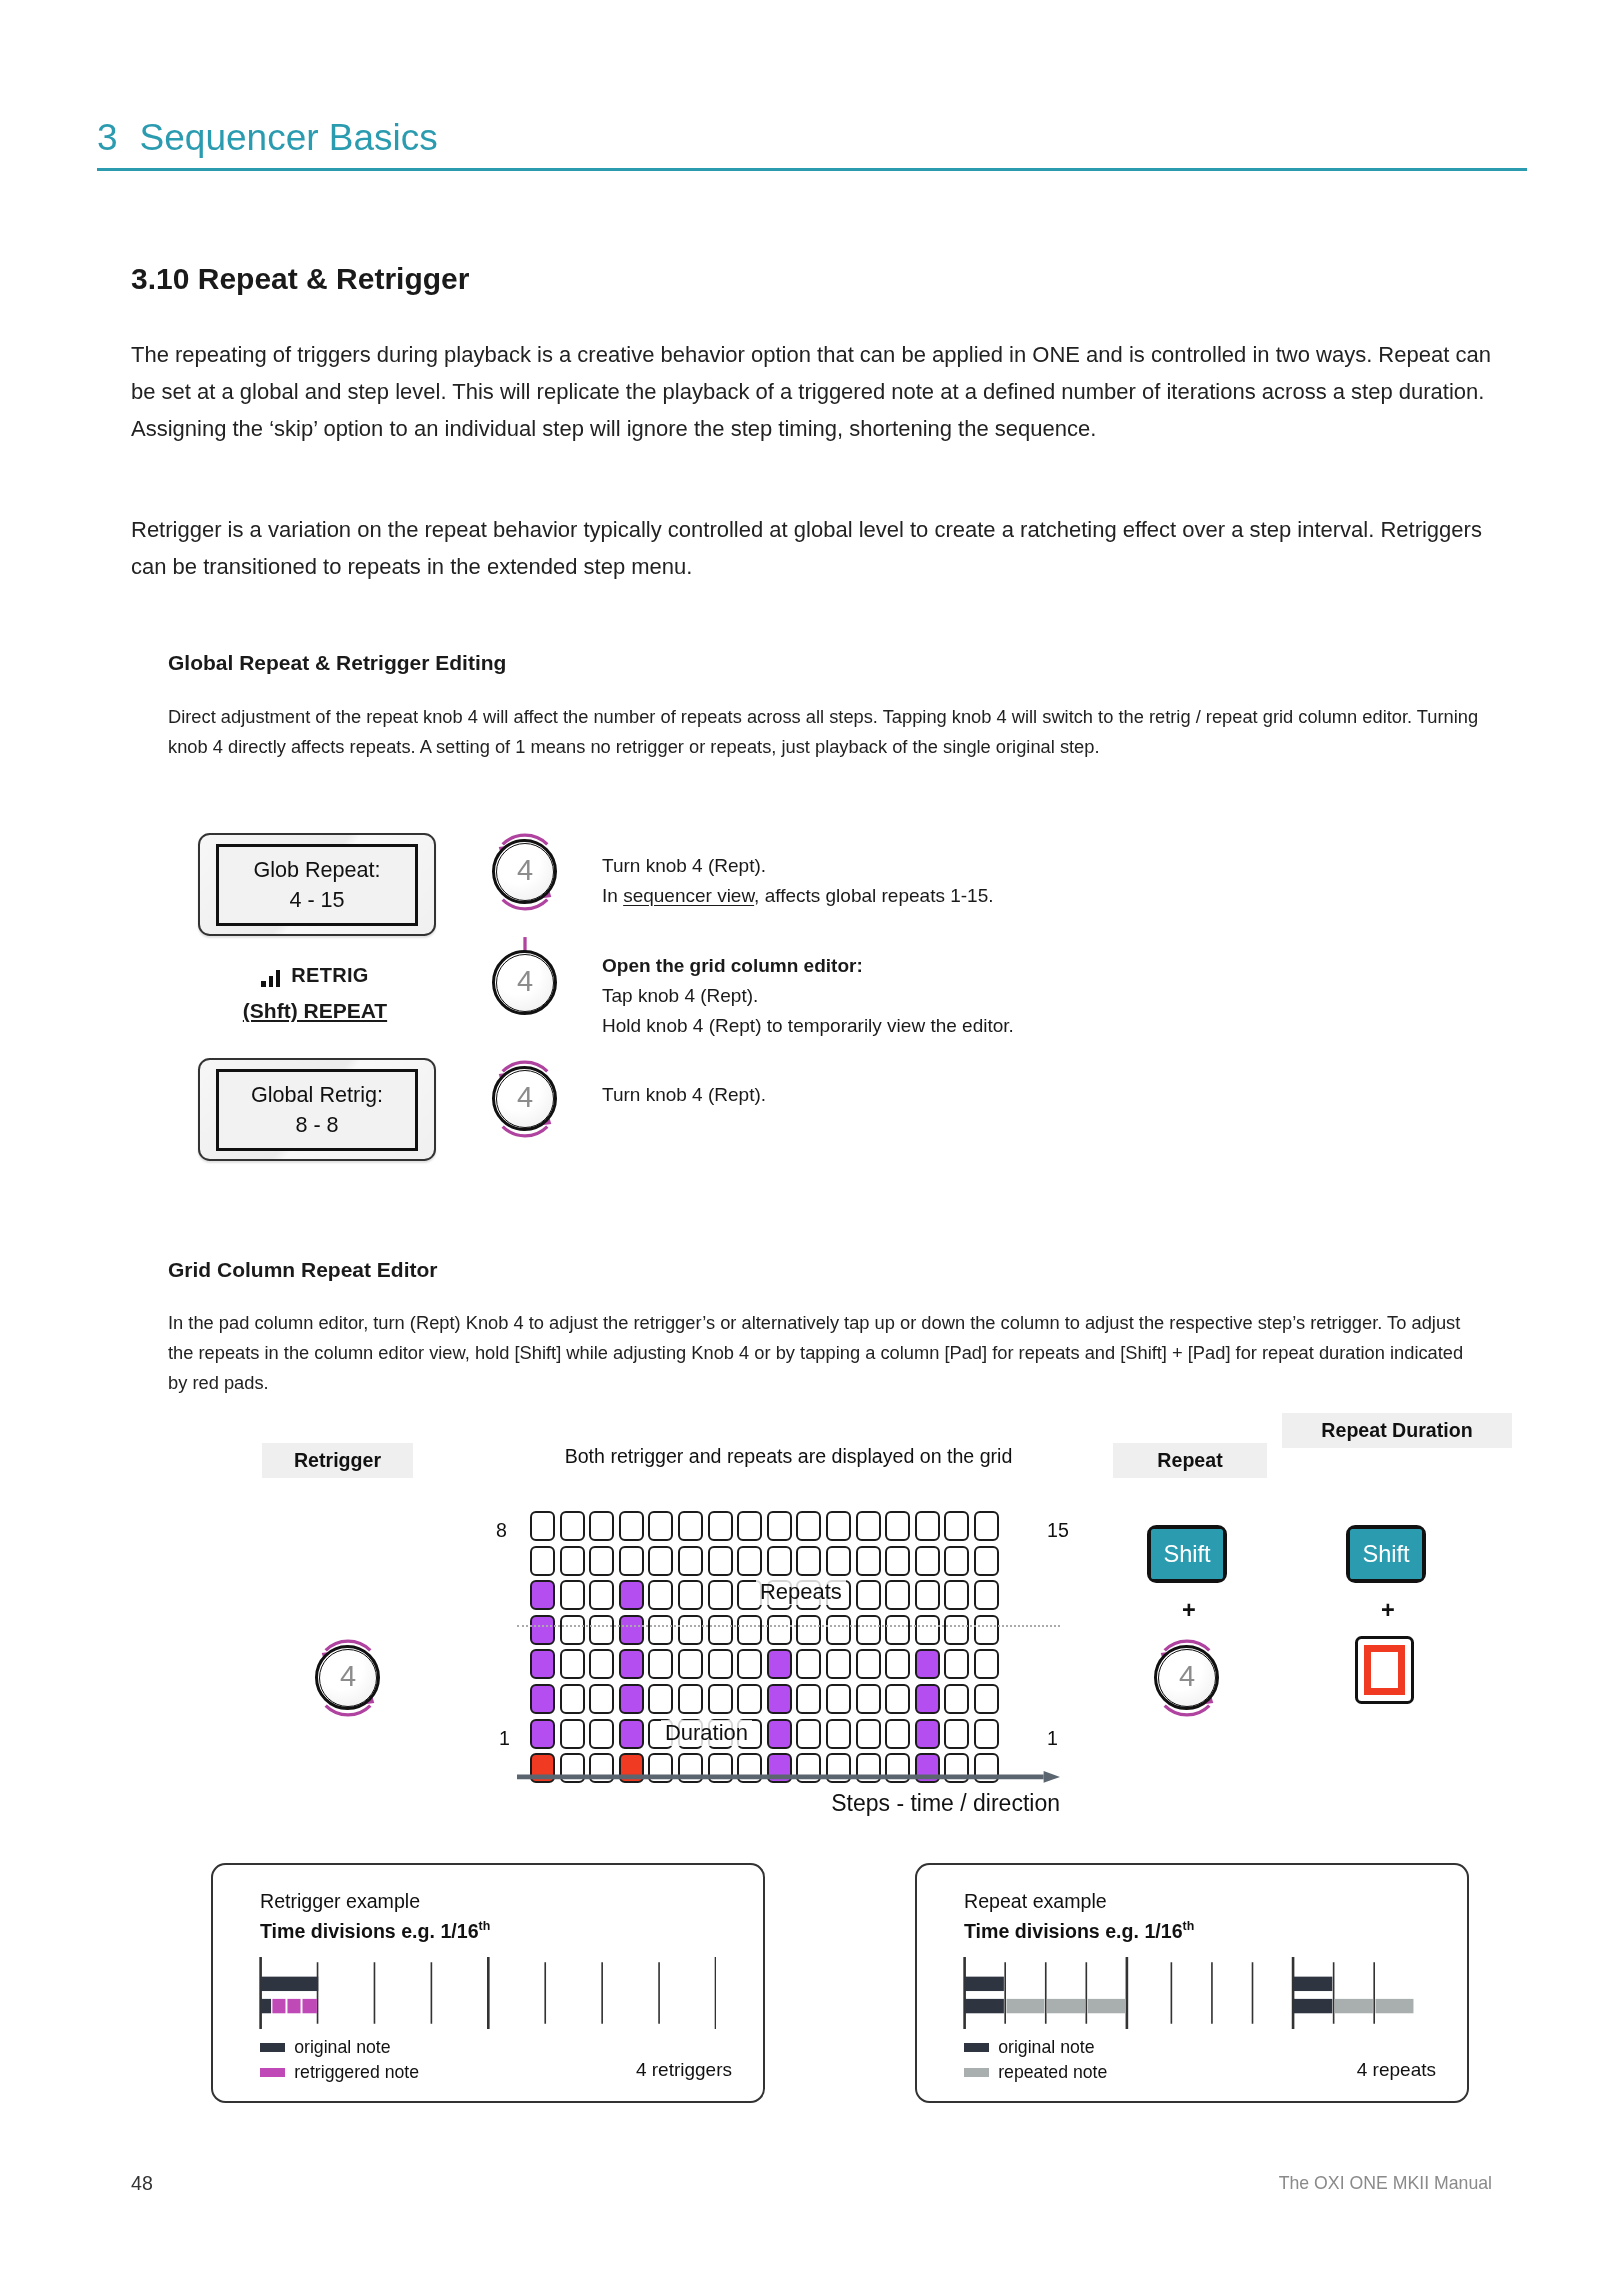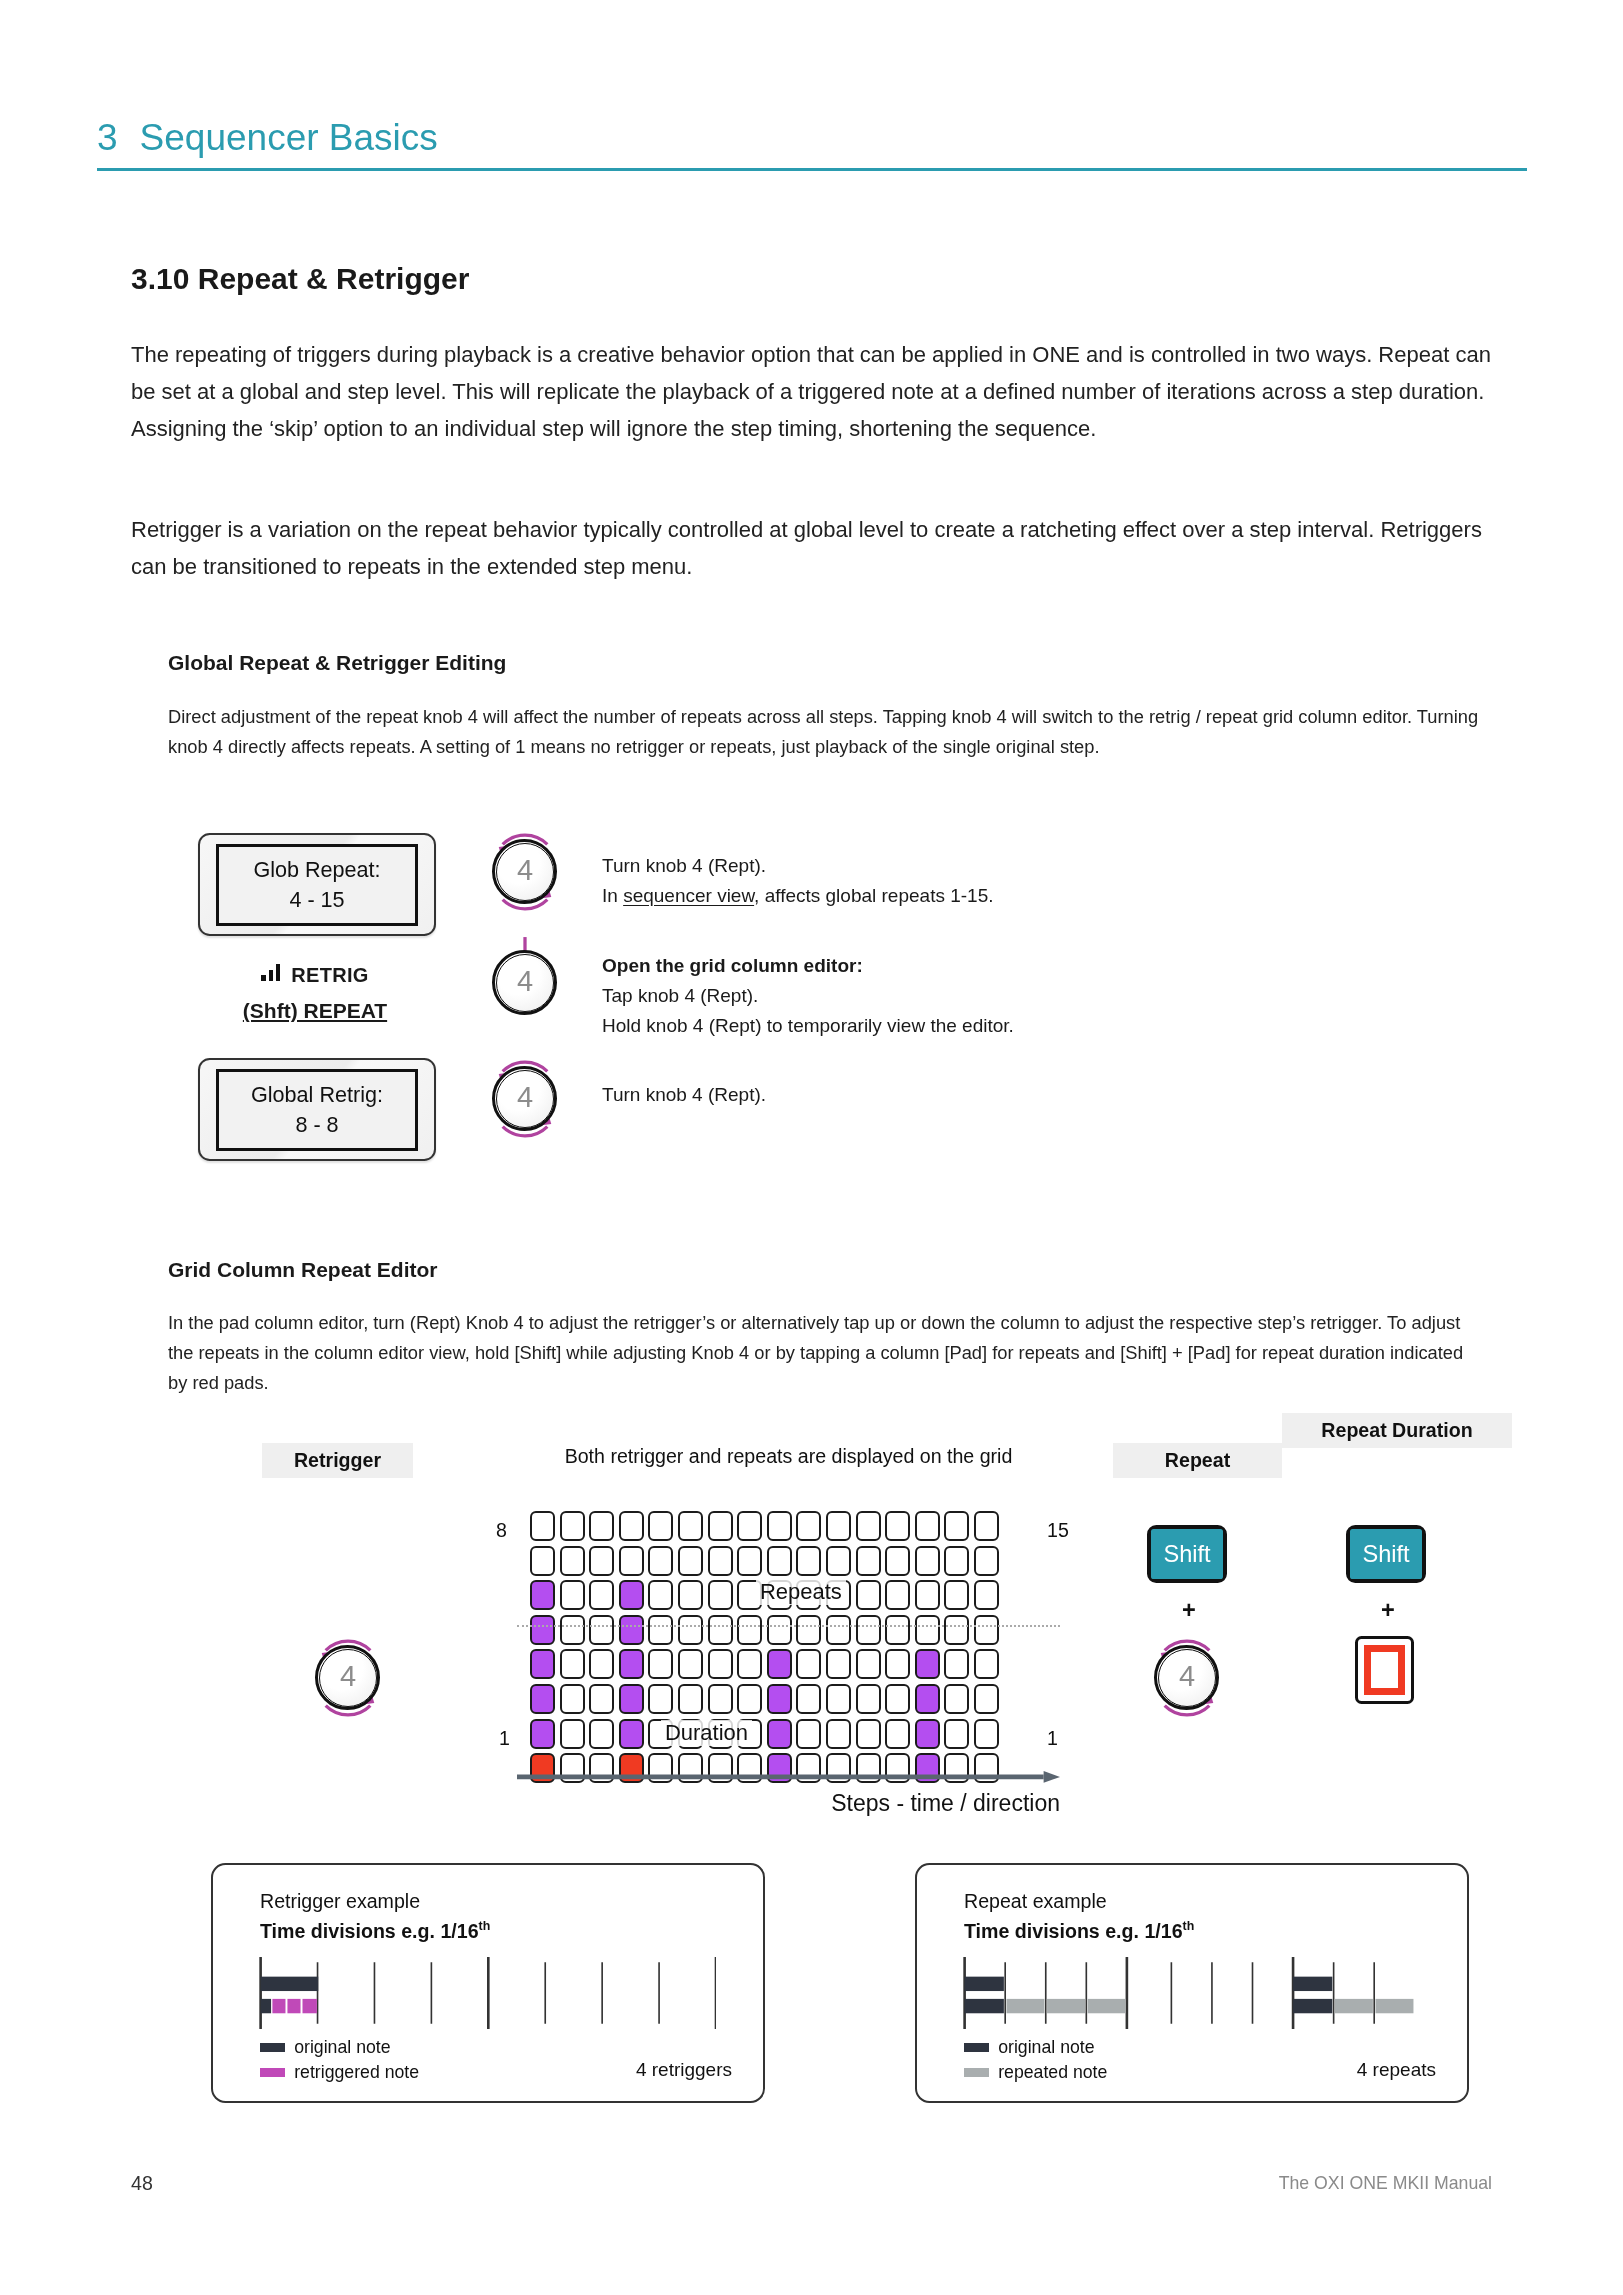--- a/index.html
+++ b/index.html
@@ -39,21 +39,21 @@
        box-shadow:0 1.3px 2px rgba(0,0,0,.12);}
   .dev-screen{position:absolute;left:15.7px;top:9.2px;right:15.7px;bottom:7.9px;border:3.9px solid #111;
        background:#f2f2f2;display:flex;flex-direction:column;align-items:center;justify-content:center;gap:3.9px;}
   .dev-l1{font-size:21.6px;color:#111;text-align:right;}
   .dev-l2{font-size:21.6px;color:#111;}
   #dev1{left:198px;top:833px;}
   #dev2{left:198px;top:1058px;}
 
   
   .retrig-legend{position:absolute;left:198px;top:964px;width:234px;text-align:center;}
-  .retrig-row{display:flex;align-items:flex-start;justify-content:center;gap:11px;}
+  .retrig-row{display:flex;align-items:flex-end;justify-content:center;gap:11px;}
   .bars{display:flex;align-items:flex-end;gap:2.6px;height:17px;}
   .bars i{display:block;width:4.6px;background:#111;}
   .bars i:nth-child(1){height:5.9px;}
   .bars i:nth-child(2){height:11px;}
   .bars i:nth-child(3){height:17px;}
   .retrig-t1{font-size:20px;font-weight:bold;letter-spacing:0.3px;}
   .retrig-t2{font-size:21px;font-weight:bold;margin-top:12px;text-decoration:underline;}
 
   
   .knob{position:absolute;width:84px;height:84px;}
@@ -75,21 +75,21 @@
   #in1{left:602px;top:851px;}
   #in2{left:602px;top:951px;}
   #in3{left:602px;top:1080px;}
   .instr .b{font-weight:bold;}
   .u{text-decoration:underline;text-underline-offset:3.3px;}
 
   
   .badge{position:absolute;background:#efefef;font-size:19.6px;font-weight:bold;color:#111;
          display:flex;align-items:center;justify-content:center;}
   #badge-retrigger{left:262px;top:1443px;width:151px;height:35px;}
-  #badge-repeat{left:1113px;top:1443px;width:169px;height:35px;}
+  #badge-repeat{left:1113px;top:1443px;width:154px;height:35px;}
   #badge-repdur{left:1282px;top:1413px;width:230px;height:35px;}
 
   #grid-caption{position:absolute;left:530px;top:1445px;width:517px;text-align:center;font-size:19.6px;color:#111;}
 
   #pad-grid{position:absolute;left:530px;top:1511px;}
   .grid-row{display:flex;gap:4.6px;margin-bottom:4.6px;}
   .pad{width:25px;height:30px;border:2px solid #1b1b1b;border-radius:5.9px;background:#fff;box-sizing:border-box;}
   .pad.purple{background:#b44ef0;}
   .pad.red{background:#f03a22;}
 

